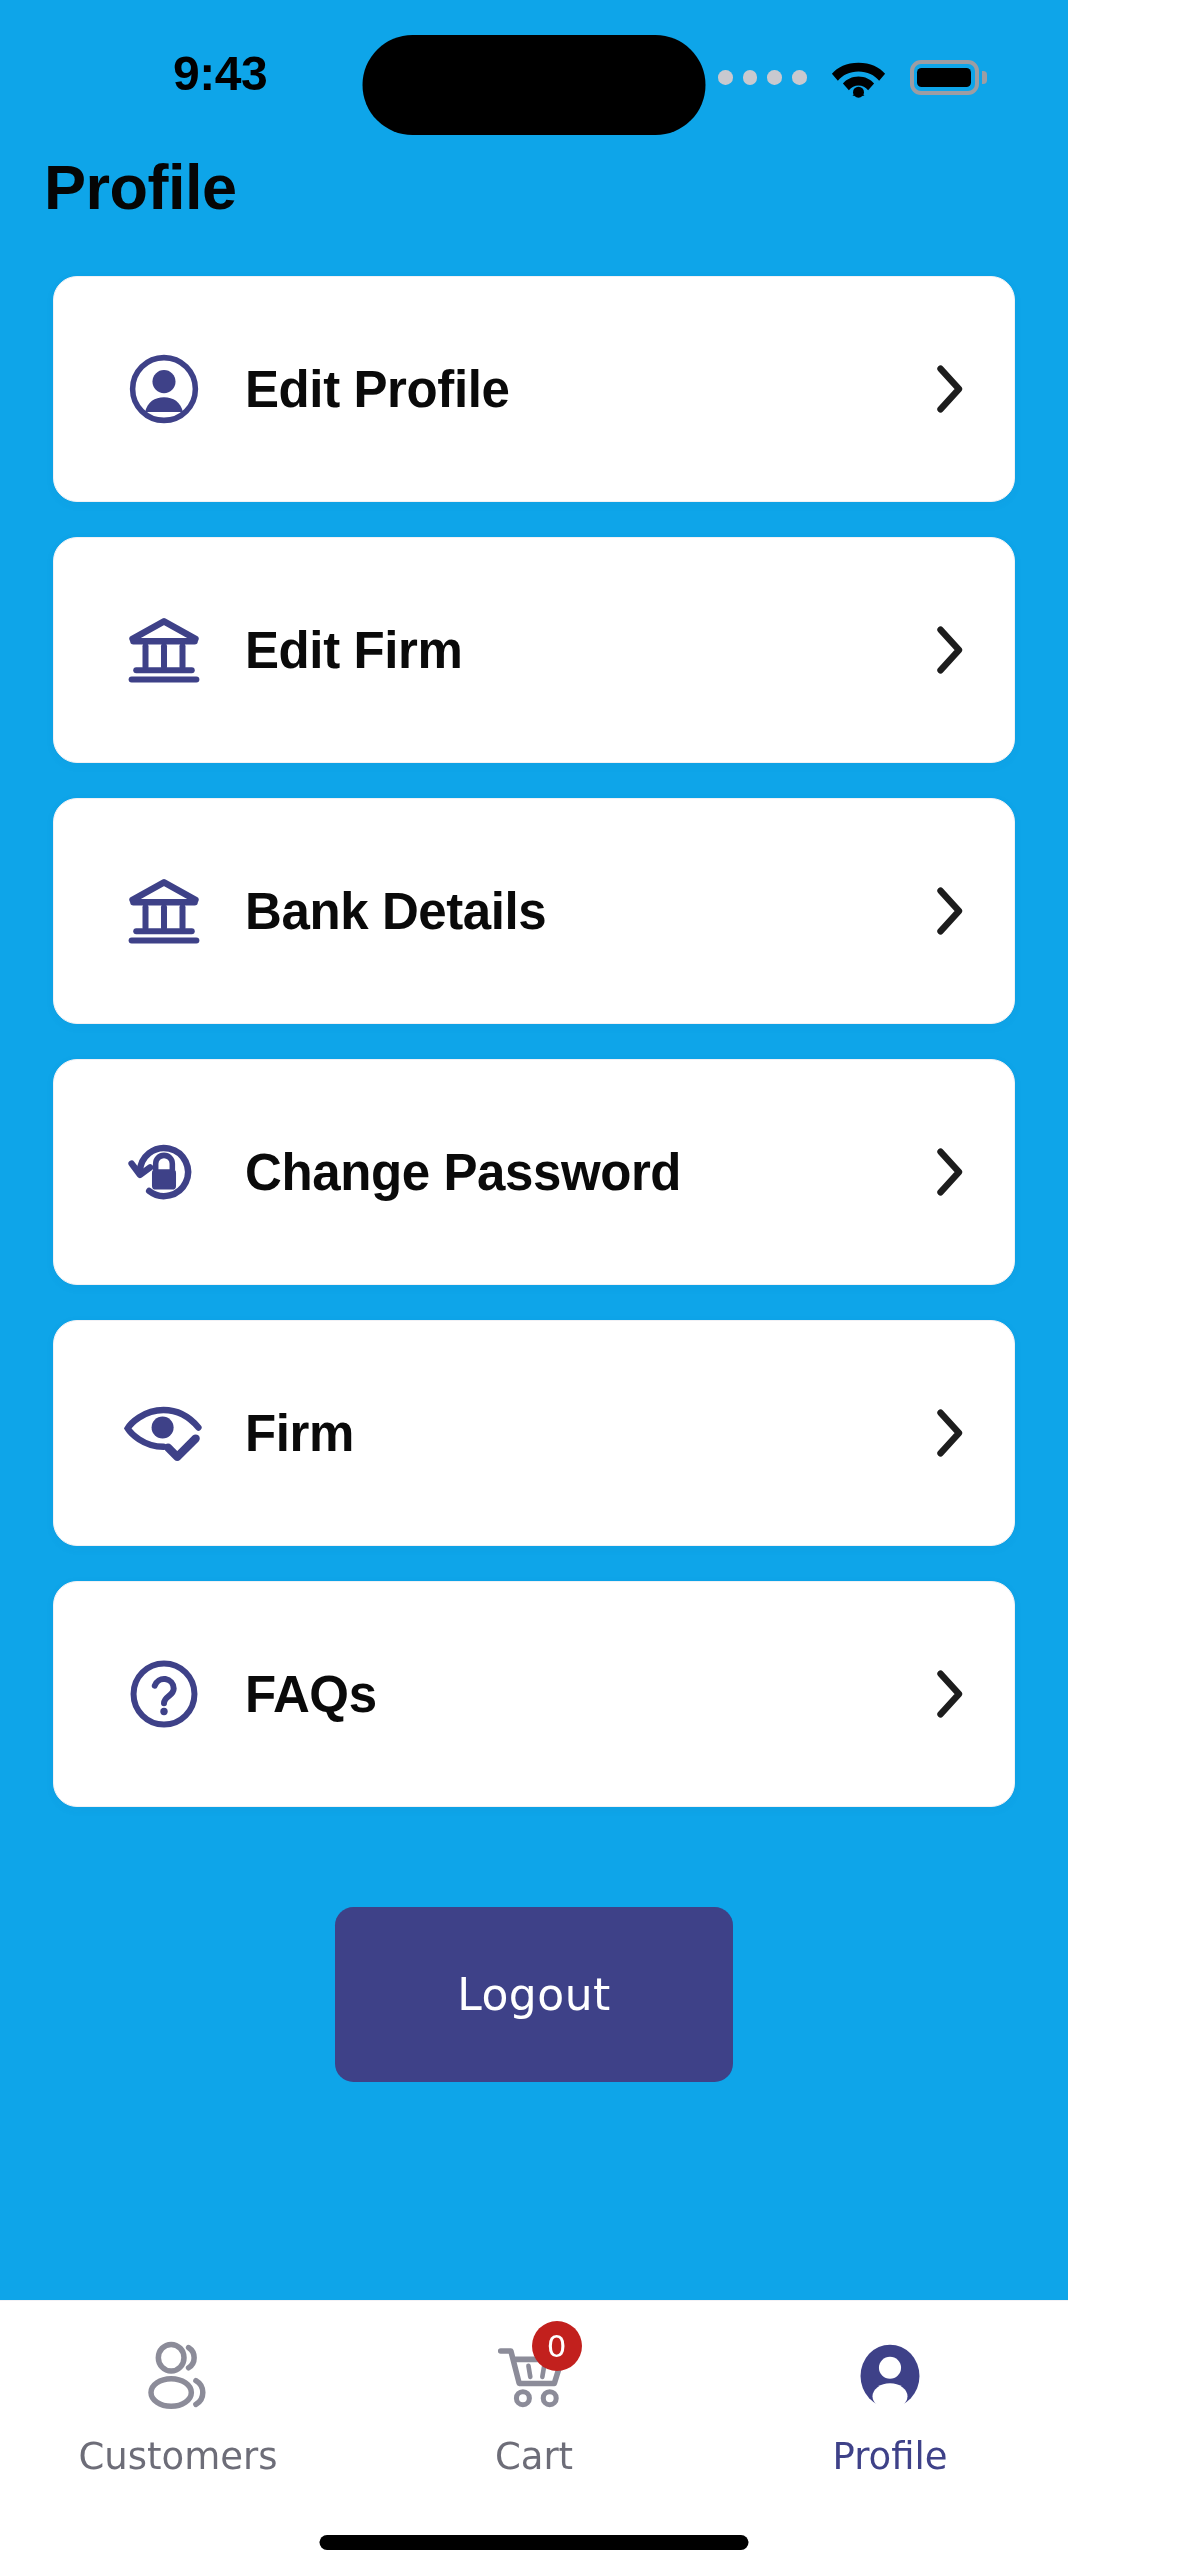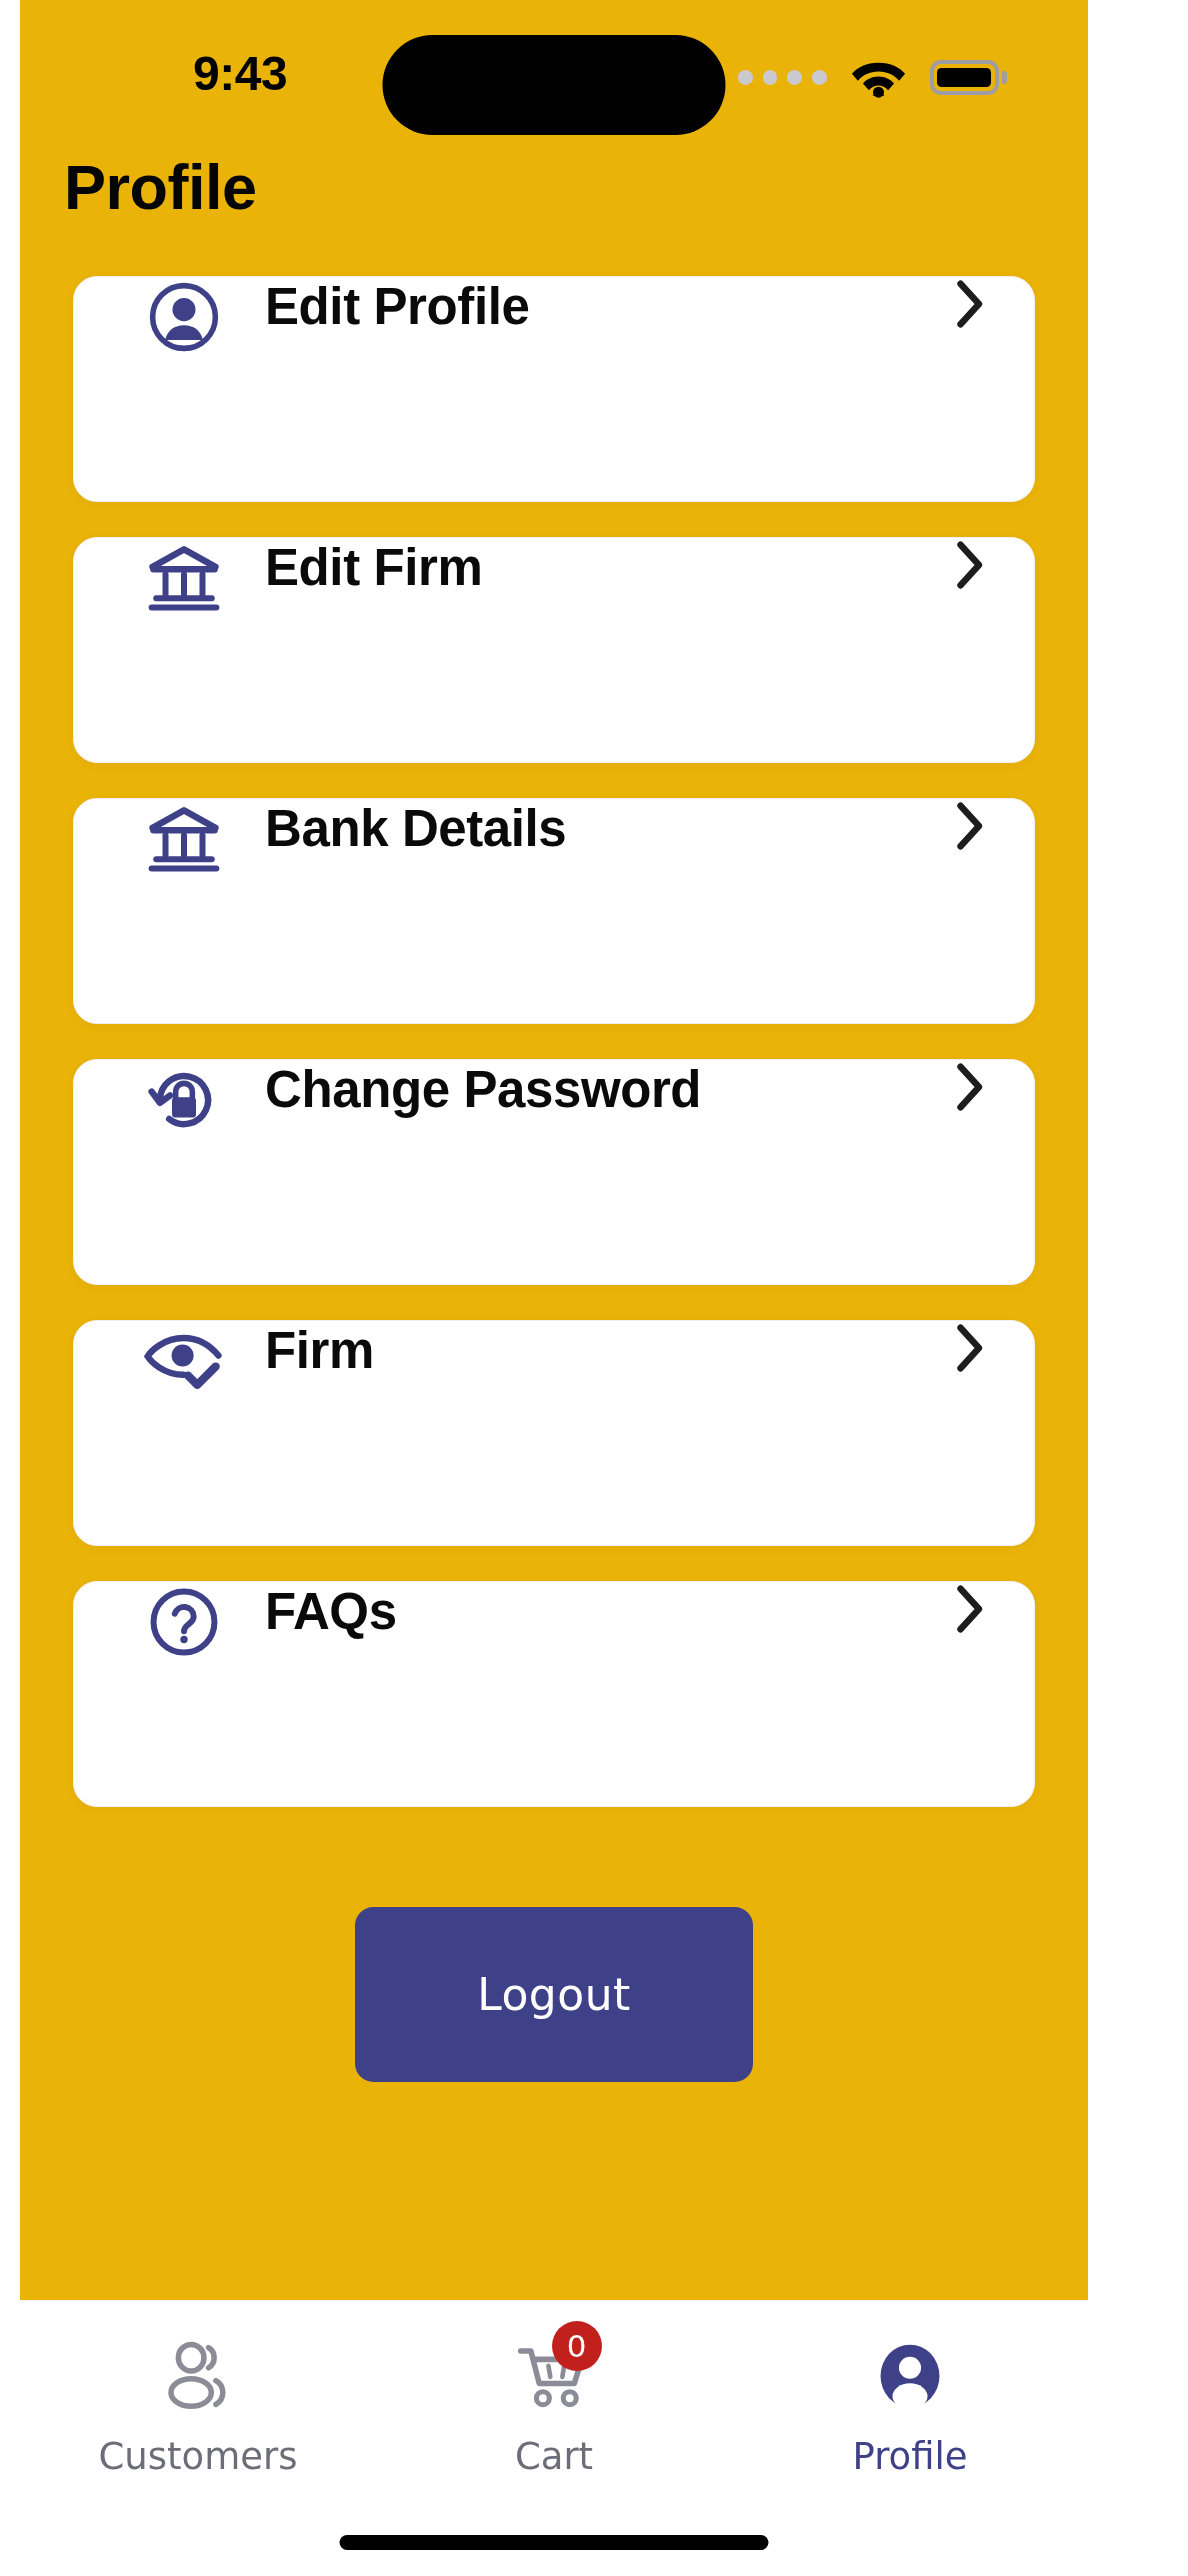--- a/index.html
+++ b/index.html
@@ -5,22 +5,22 @@
   * { margin:0; padding:0; box-sizing:border-box; }
   html, body {
     width:1188px; height:2576px;
     background:#ffffff;
     font-family:"Liberation Sans", sans-serif;
     overflow:hidden;
   }
   .phone {
     position:relative;
     width:1068px; height:2576px;
-    background:#eab308;
-    display:flex; flex-direction:column;margin-left:20px;
+    background:#0ea5e9;
+    display:flex; flex-direction:column;
   }
 
   
   .statusbar {
     position:relative;
     height:147px;
     flex:0 0 147px;
     display:flex; align-items:center;
   }
   .status-time {
@@ -85,21 +85,21 @@
     padding:0 53px;
     display:flex; flex-direction:column;
     gap:35px;
   }
   .menu-card {
     height:226px;
     background:#ffffff;
     border:1.8px solid #f1f1f5;
     border-radius:24px;
     box-shadow:0 2.8px 9.2px rgba(80,80,120,0.045);
-    display:flex; align-items:flex-start;
+    display:flex; align-items:center;
     padding:0 46px 0 70px;
   }
   .menu-icon {
     flex:0 0 79px;
     width:79px; height:79px;
     display:flex; align-items:center; justify-content:center;
   }
   .menu-label {
     margin-left:42px;
     flex:1 1 auto;

